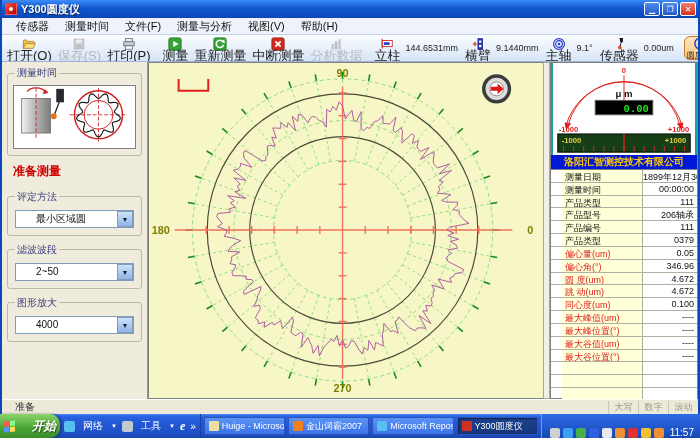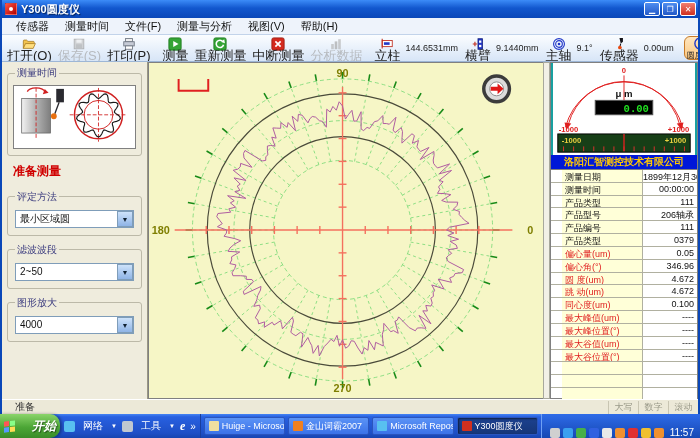--- a/index.html
+++ b/index.html
@@ -37,21 +37,21 @@
   .tb-mode.sel { background:linear-gradient(180deg,#FFE6BF,#FBC77F); border:1px solid #C77B29; border-radius:6px; }
 
   
   .main { flex:1; display:flex; min-height:0; }
   .sidebar { width:146px; background:#EFECDD; border-right:1px solid #9A9784; padding:4px 5px; flex:none; }
   .groupbox { border:1px solid #BCB9A8; border-radius:3px; padding:5px 5px 6px; margin-bottom:7px; }
   .groupbox legend { font-size:10px; color:#3A3A7E; padding:0 2px; margin-left:2px; }
   .illus-wrap { background:#fff; border:1px solid #808080; }
   .ready-text { color:#D00000; font-weight:bold; font-size:12px; margin:2px 0 10px 6px; }
   .combo { display:flex; height:18px; border:1px solid #7F9DB9; background:#fff; align-items:center; margin:1px 2px; }
-  .combo-text { flex:1; font-size:10px; padding-left:4px; color:#111; overflow:hidden; }
+  .combo-text { flex:1; font-size:10px; padding-left:20px; color:#111; overflow:hidden; }
   .combo-btn { width:16px; height:16px; background:linear-gradient(180deg,#CDE2FA,#8FB4E6); border:1px solid #7F9DB9; color:#123; font-size:7px; line-height:15px; text-align:center; }
 
   .plot { flex:1; background:#F6F6C6; border:1px solid #808080; border-right:none; min-width:0; }
   .plot svg { width:100%; height:100%; display:block; }
   .ang { font-size:11px; font-weight:bold; fill:#7E7E00; }
   .plot-scroll { width:7px; background:#F2F0E6; border:1px solid #A8A89C; flex:none; }
 
   .rightpanel { width:148px; flex:none; display:flex; flex-direction:column; border:1px solid #808080; background:#fff; }
   .gauge { height:92px; flex:none; border-left:2px solid #18A0A0; border-right:2px solid #18A0A0; background:#fff; }
   .gauge svg { width:100%; height:100%; display:block; }

